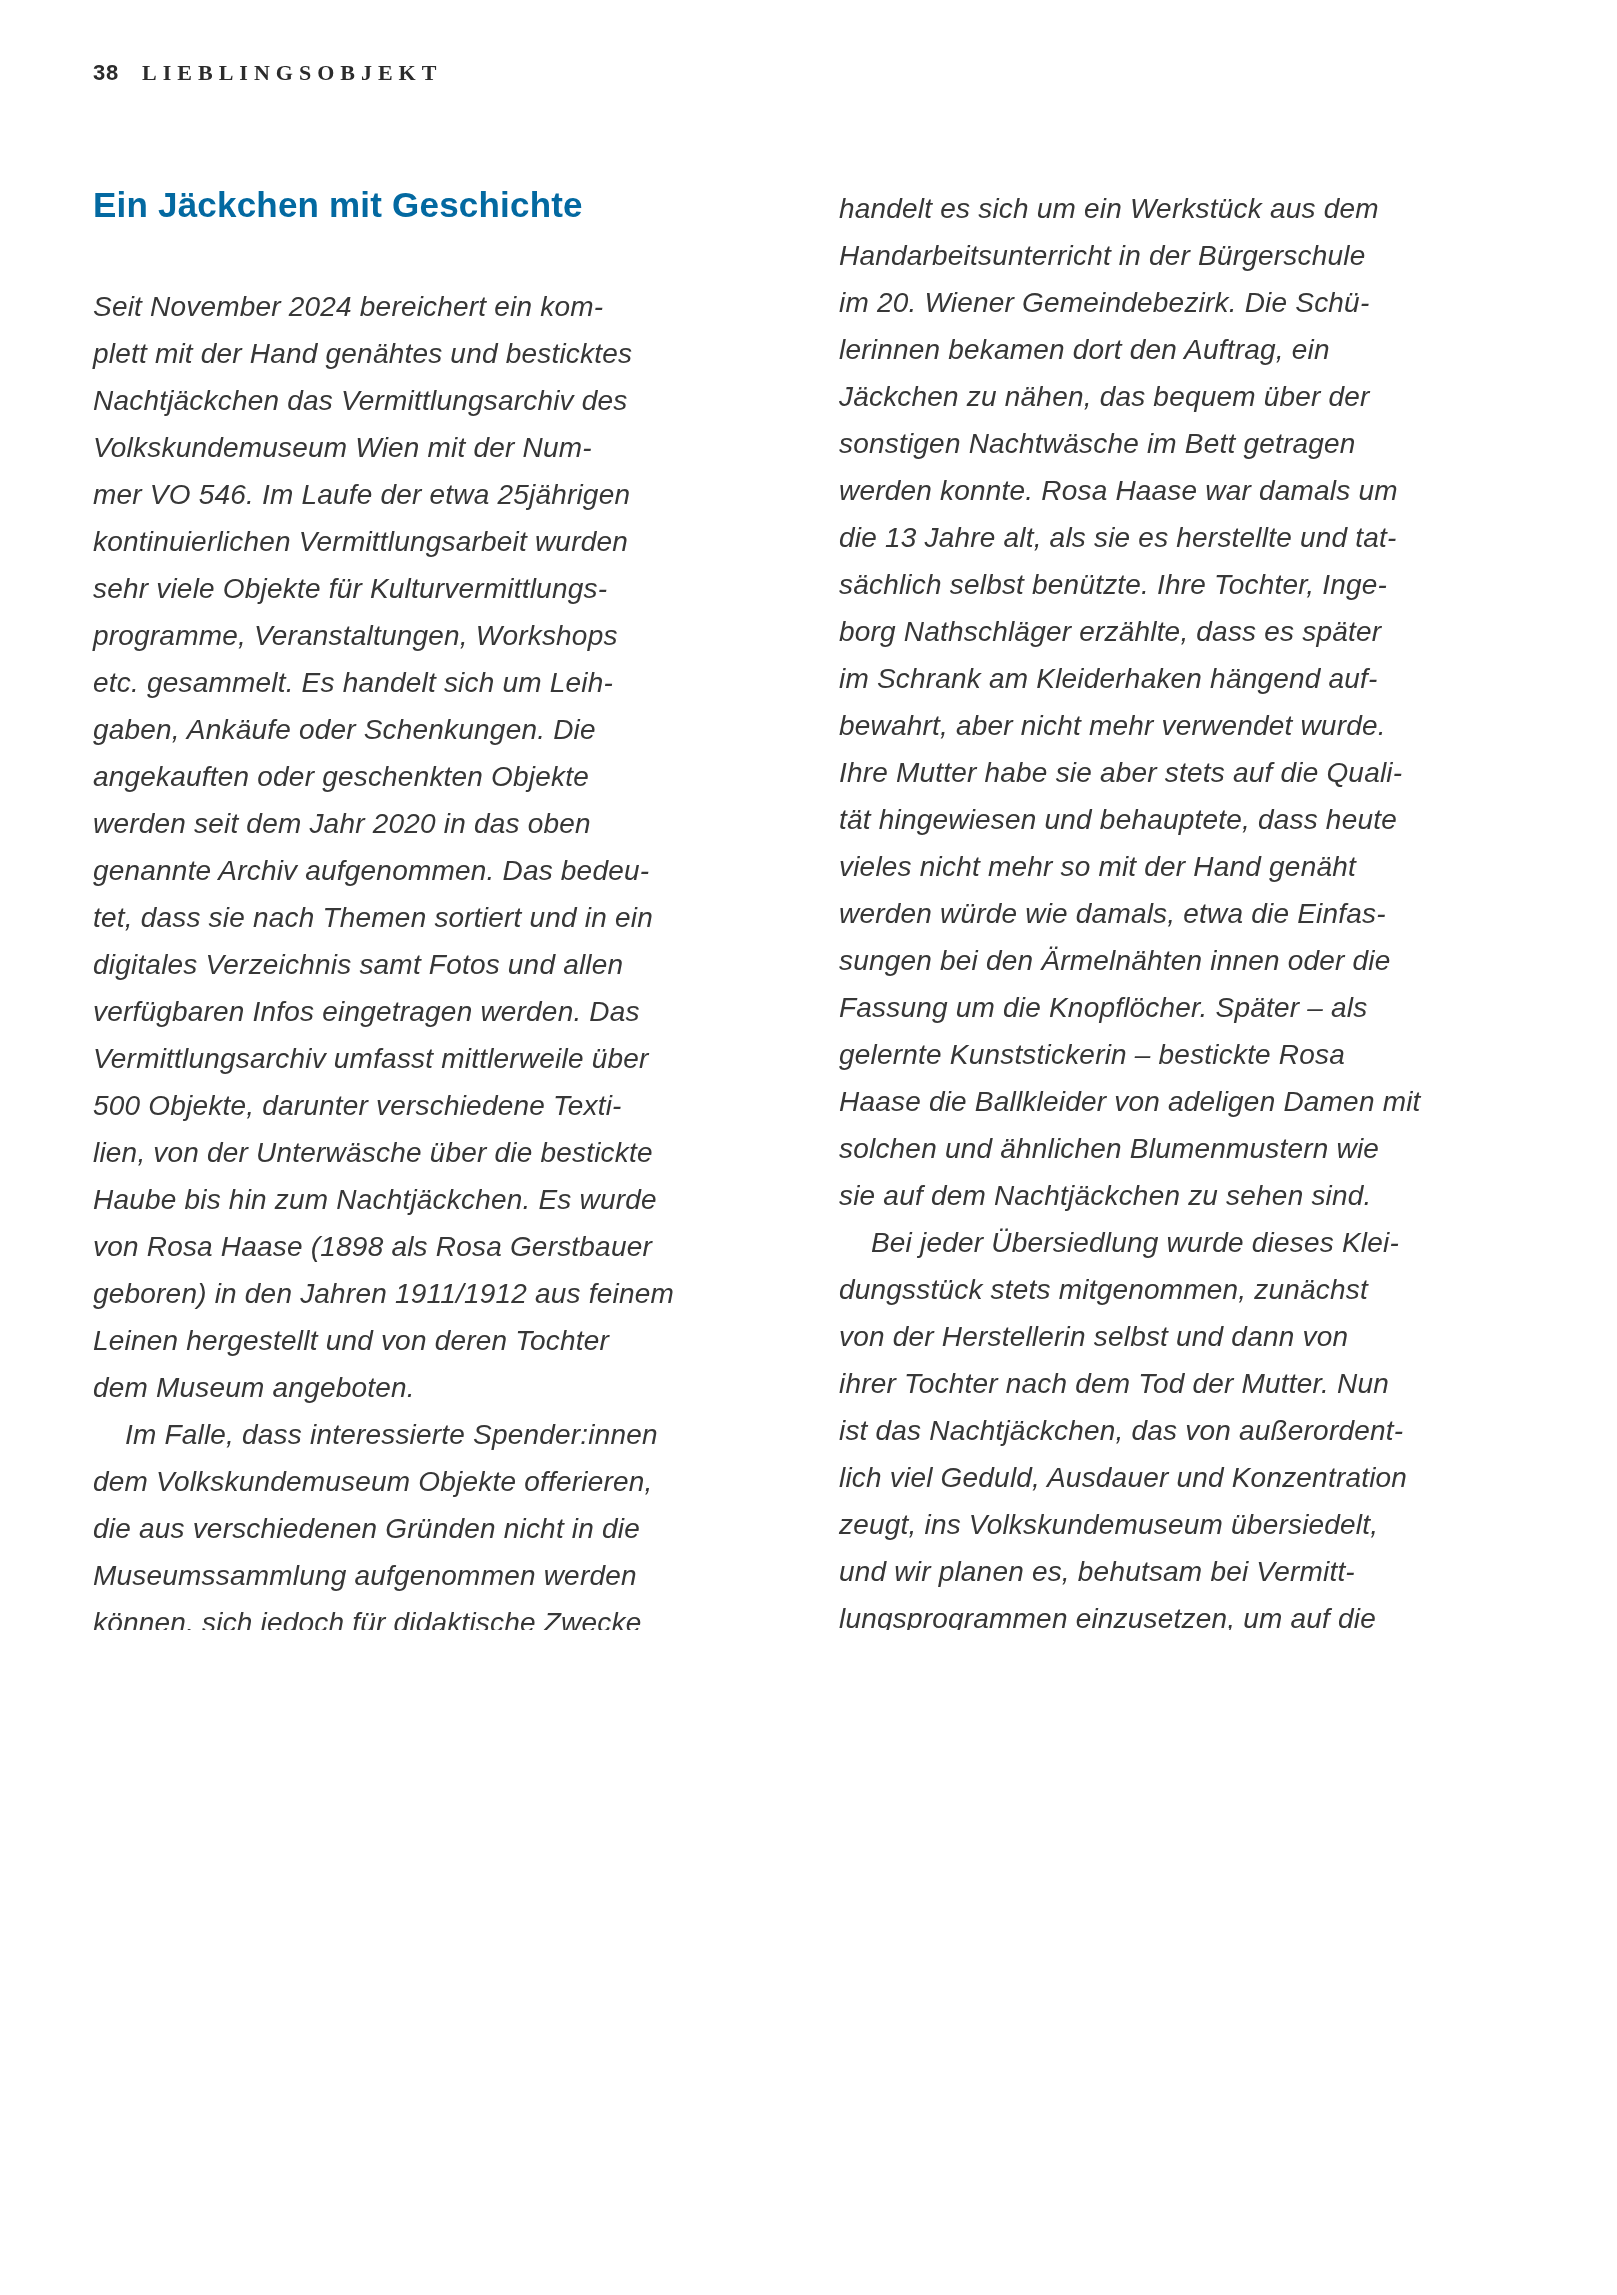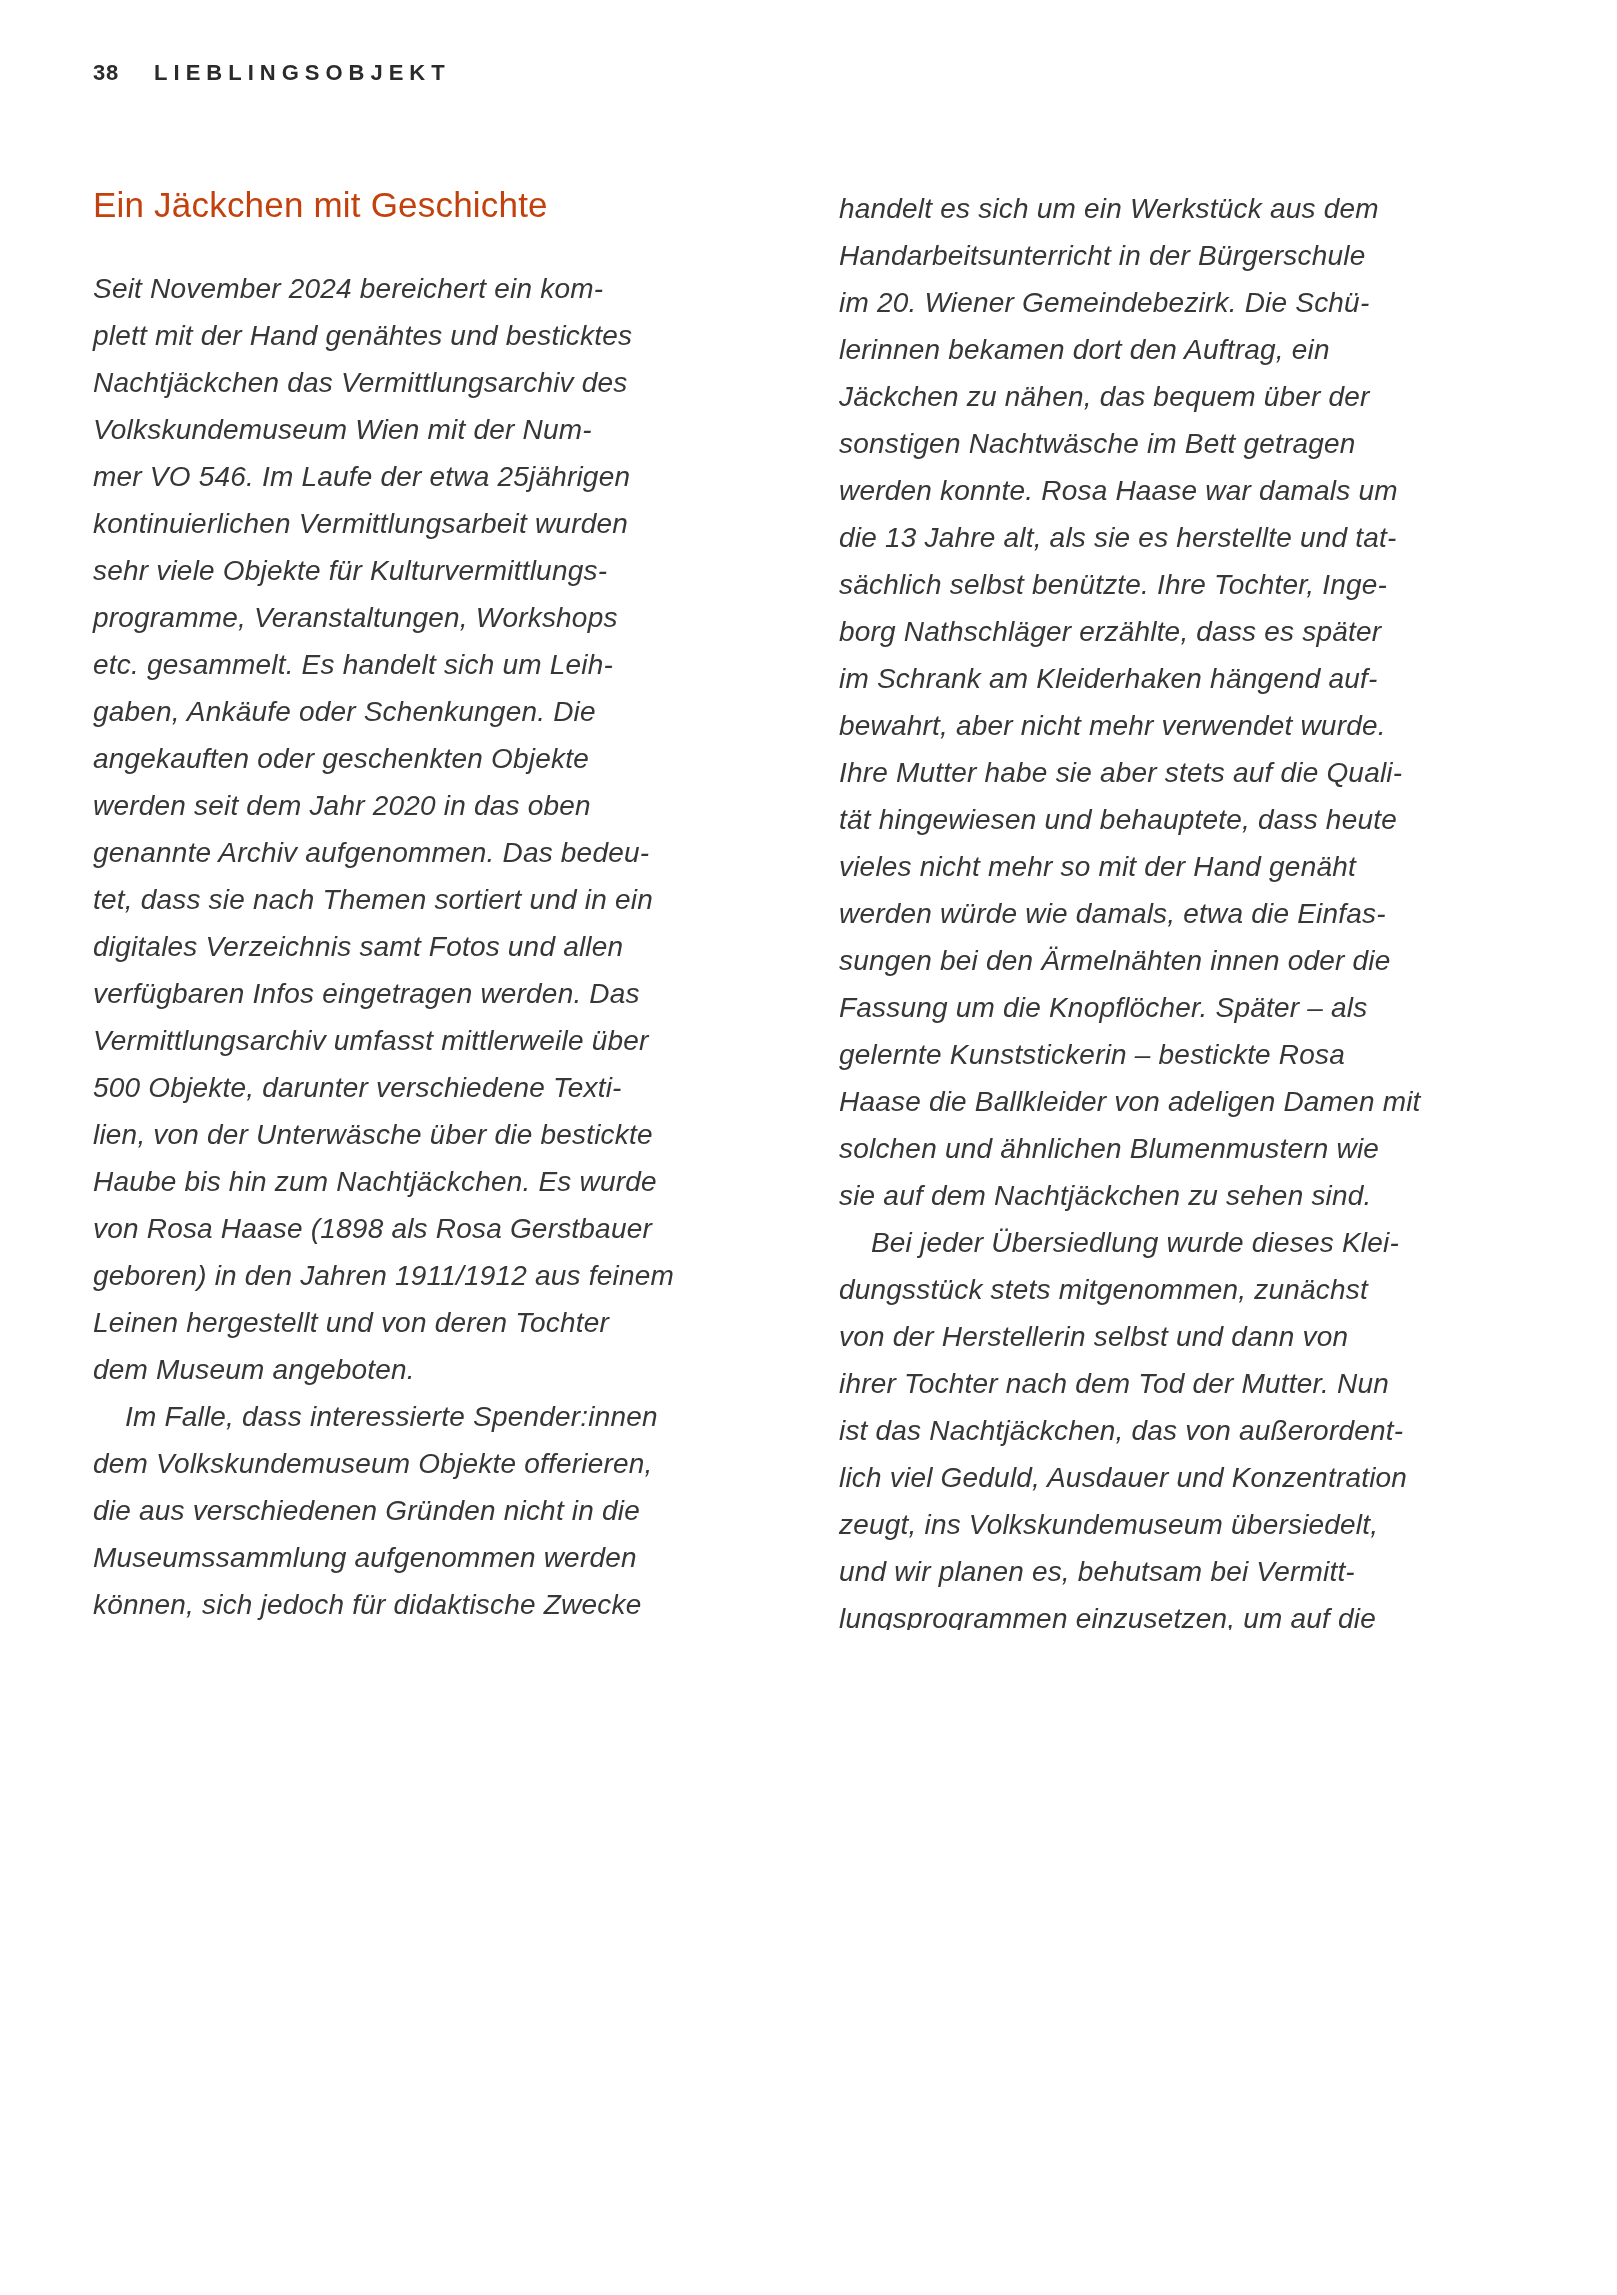--- a/index.html
+++ b/index.html
@@ -17,41 +17,42 @@
   }
   .page-header {
     display: flex;
     align-items: baseline;
     font-size: 22px;
     font-weight: 700;
     color: #2b2b2b;
   }
   .page-number { letter-spacing: 0.8px; }
   .section-title {
-    margin-left: 35px;
+    margin-left: 23px;
     letter-spacing: 6px;
+    font-family: Liberation Serif, serif;
   }
   .columns {
     display: flex;
     gap: 59px;
     margin-top: 99px;
     align-items: stretch;
   }
   .col {
     width: 687px;
     display: flex;
     flex-direction: column;
   }
   .article-title {
     font-size: 35px;
     line-height: 40px;
-    font-weight: 400;
-    color: #c2410c;
+    font-weight: 700;
+    color: #0369a1;
     letter-spacing: 0.2px;
-    margin-bottom: 40px;
+    margin-bottom: 58px;
   }
   .body-text {
     font-size: 28px;
     line-height: 47px;
     letter-spacing: 0.2px;
     color: #373737;
     white-space: pre-wrap;
     font-style: italic;
   }
   .credits {

